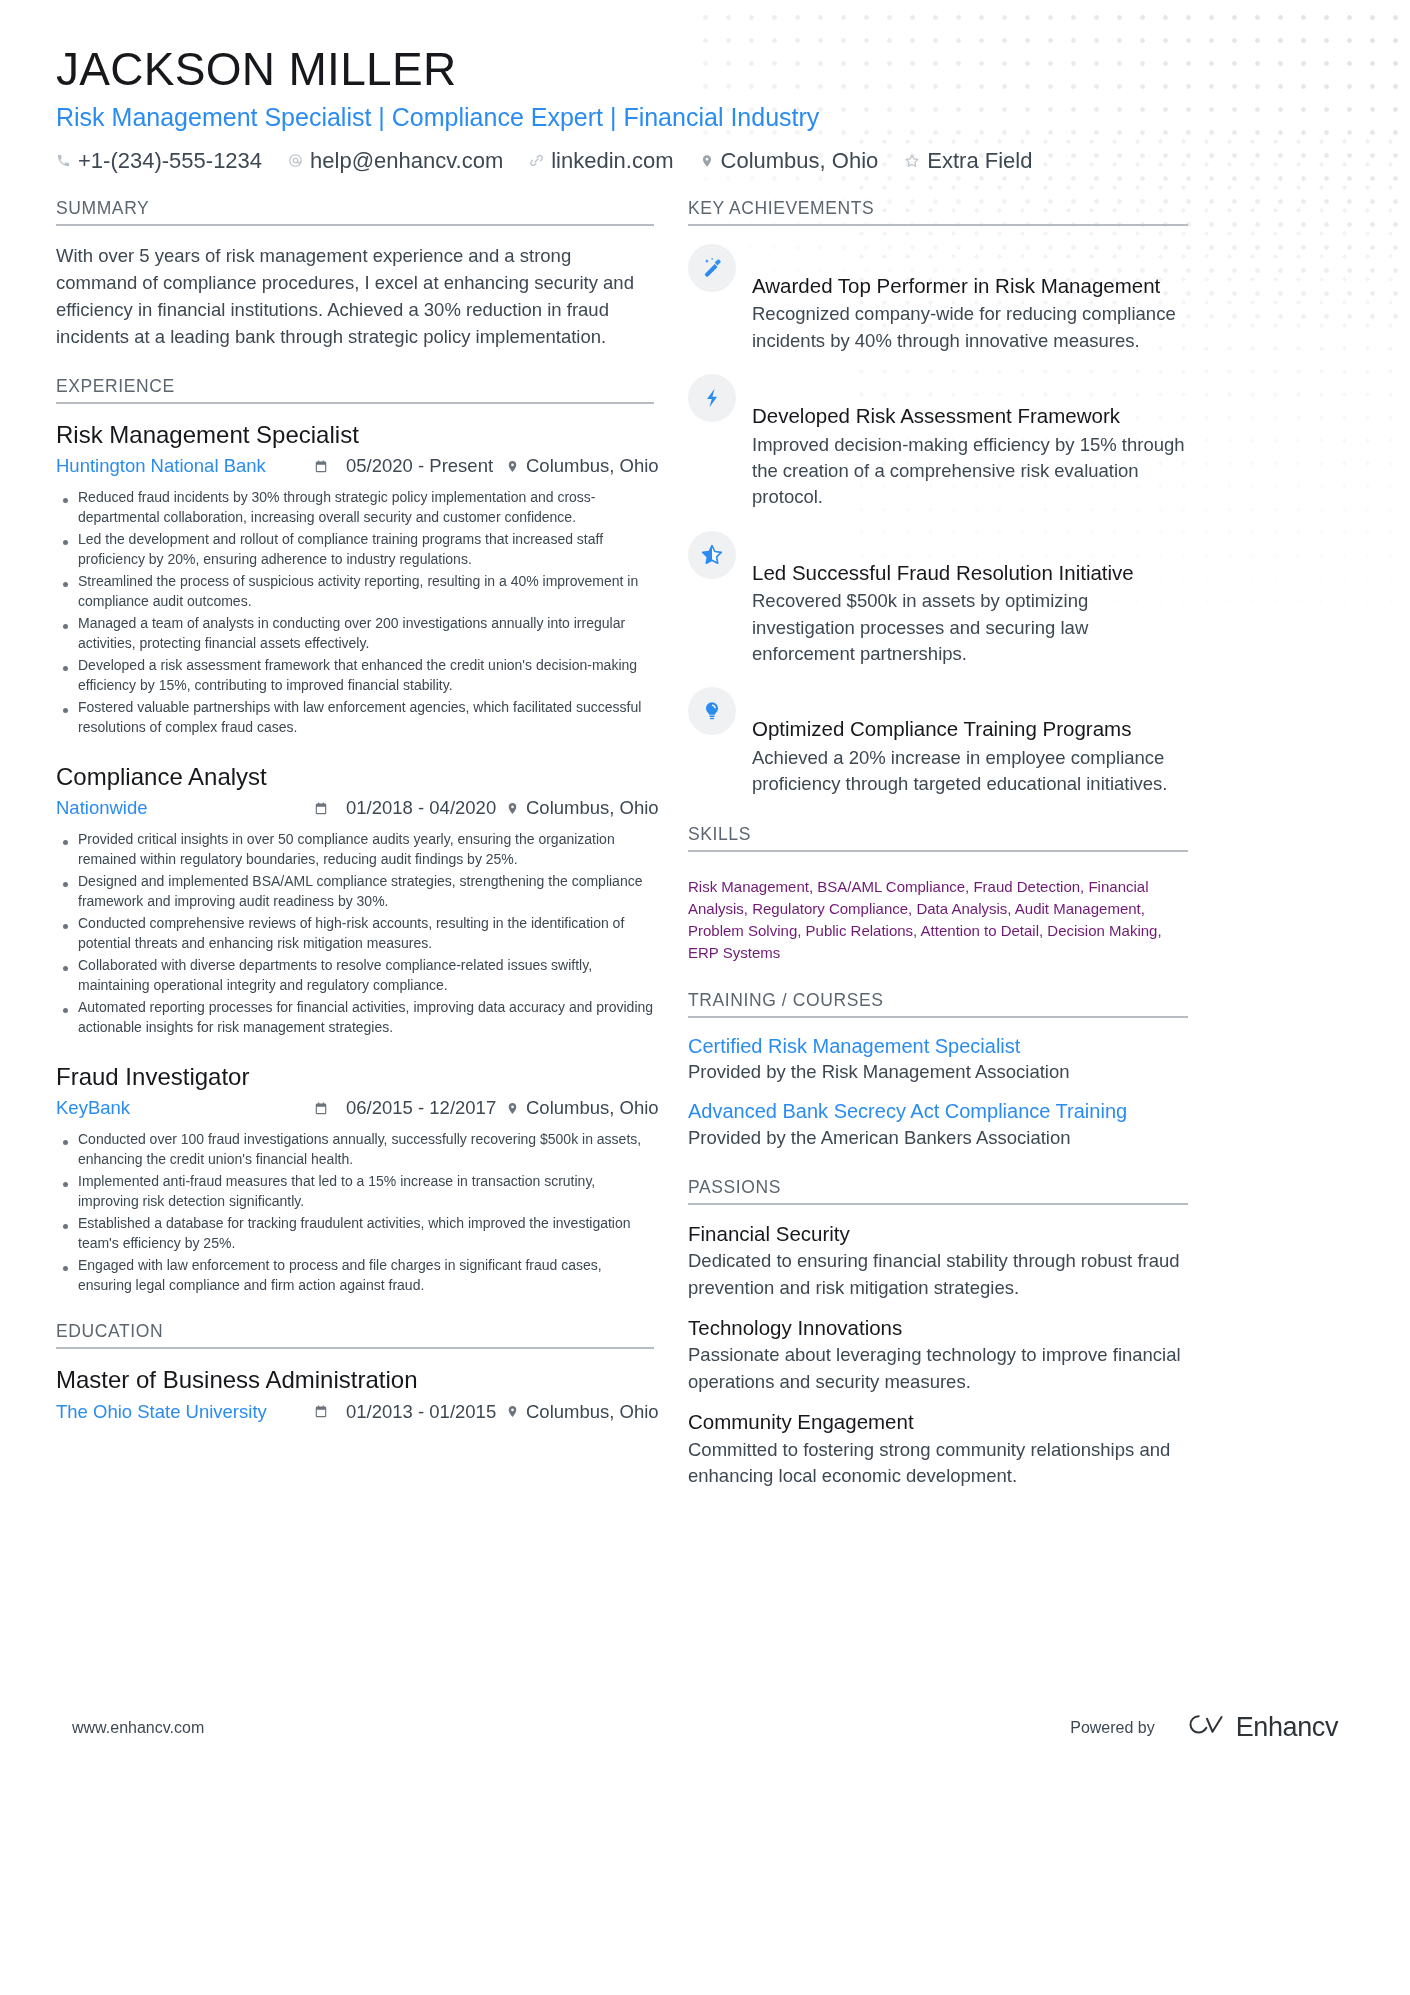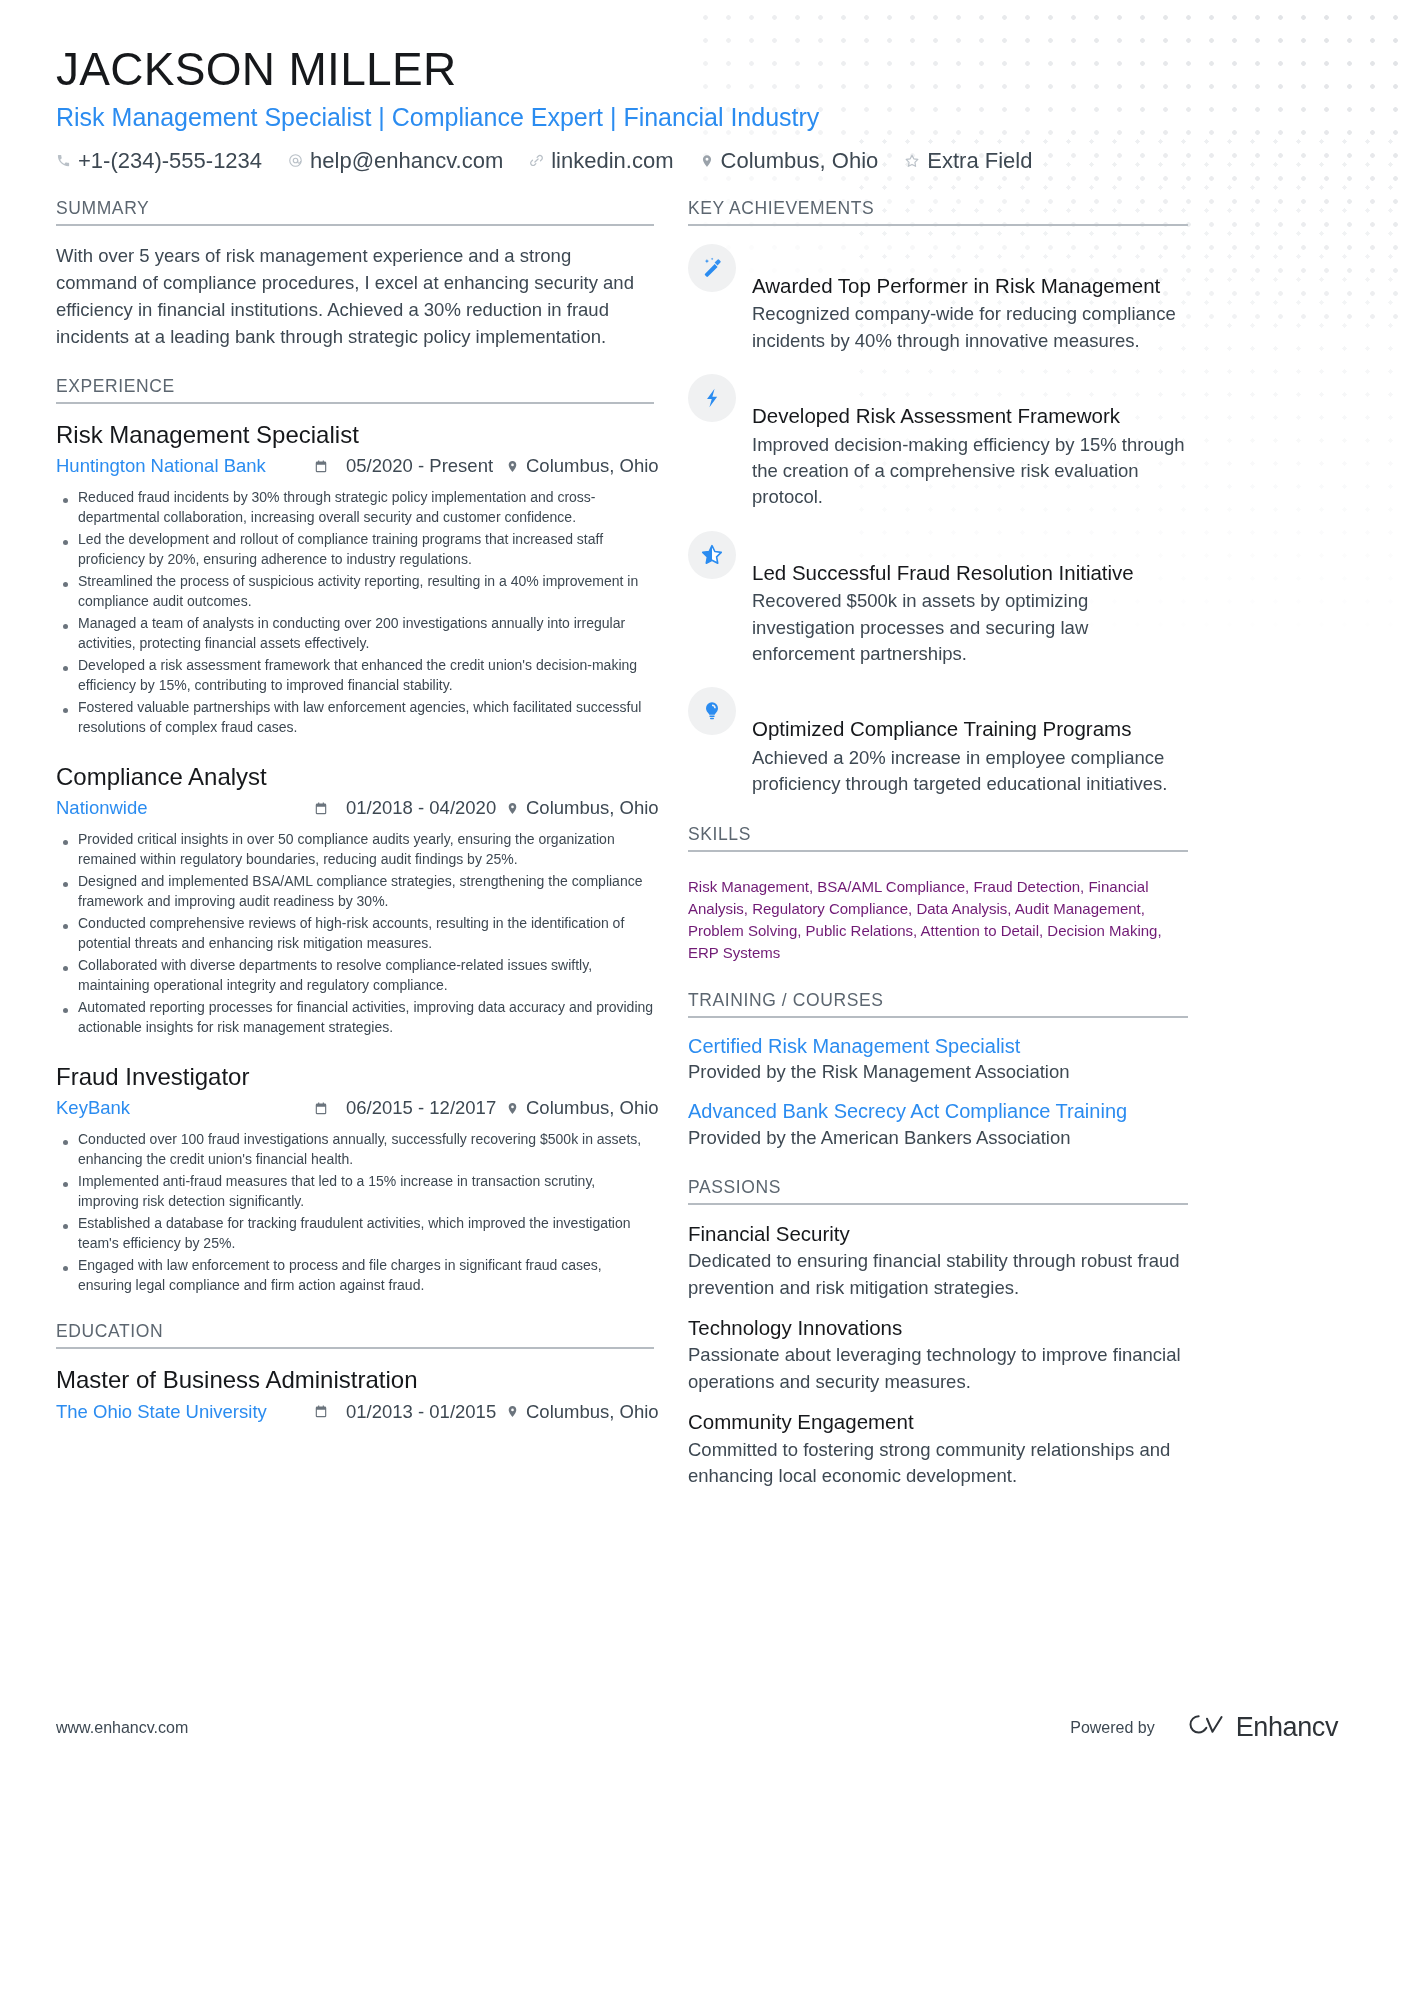--- a/index.html
+++ b/index.html
@@ -229,23 +229,23 @@
   }
   .pa-desc {
     font-size: 18.5px;
     color: #3d4852;
     line-height: 1.42;
   }
 
   
   .footer {
     position: absolute;
-    left: 0; right: 16px;
+    left: 0; right: 0;
     bottom: 38px;
-    padding: 0 56px;
+    padding: 0 72px;
     display: flex;
     align-items: center;
     justify-content: space-between;
     z-index: 3;
   }
   .footer-url {
     font-size: 16px;
     color: #3d4852;
     font-stretch: condensed;
   }

